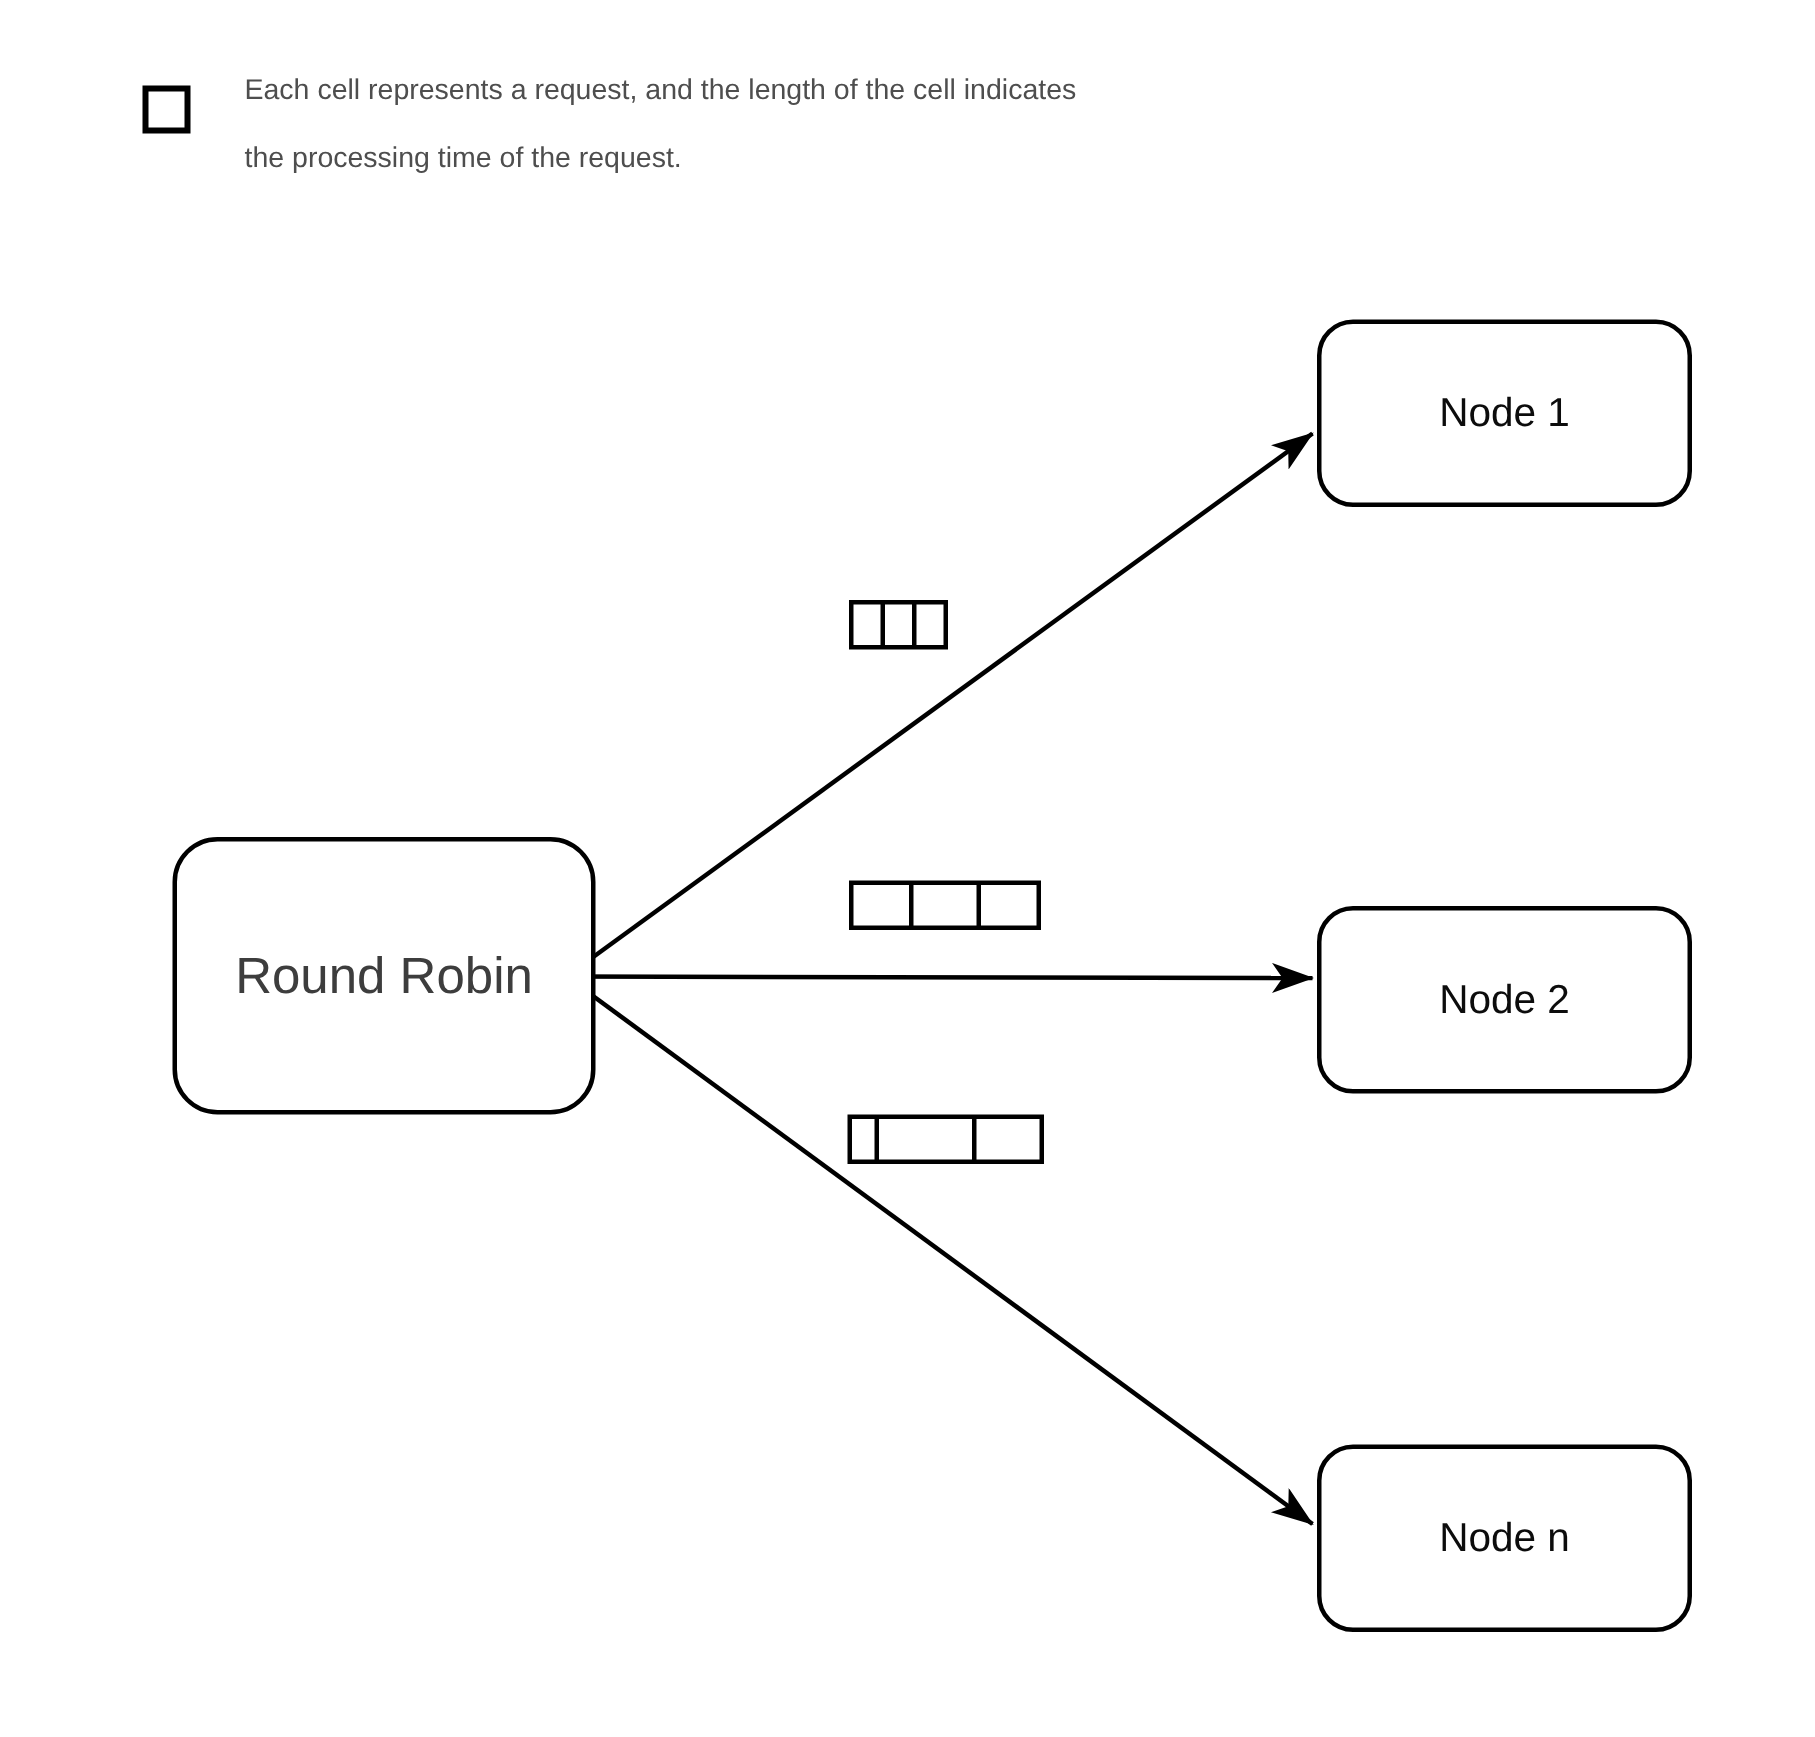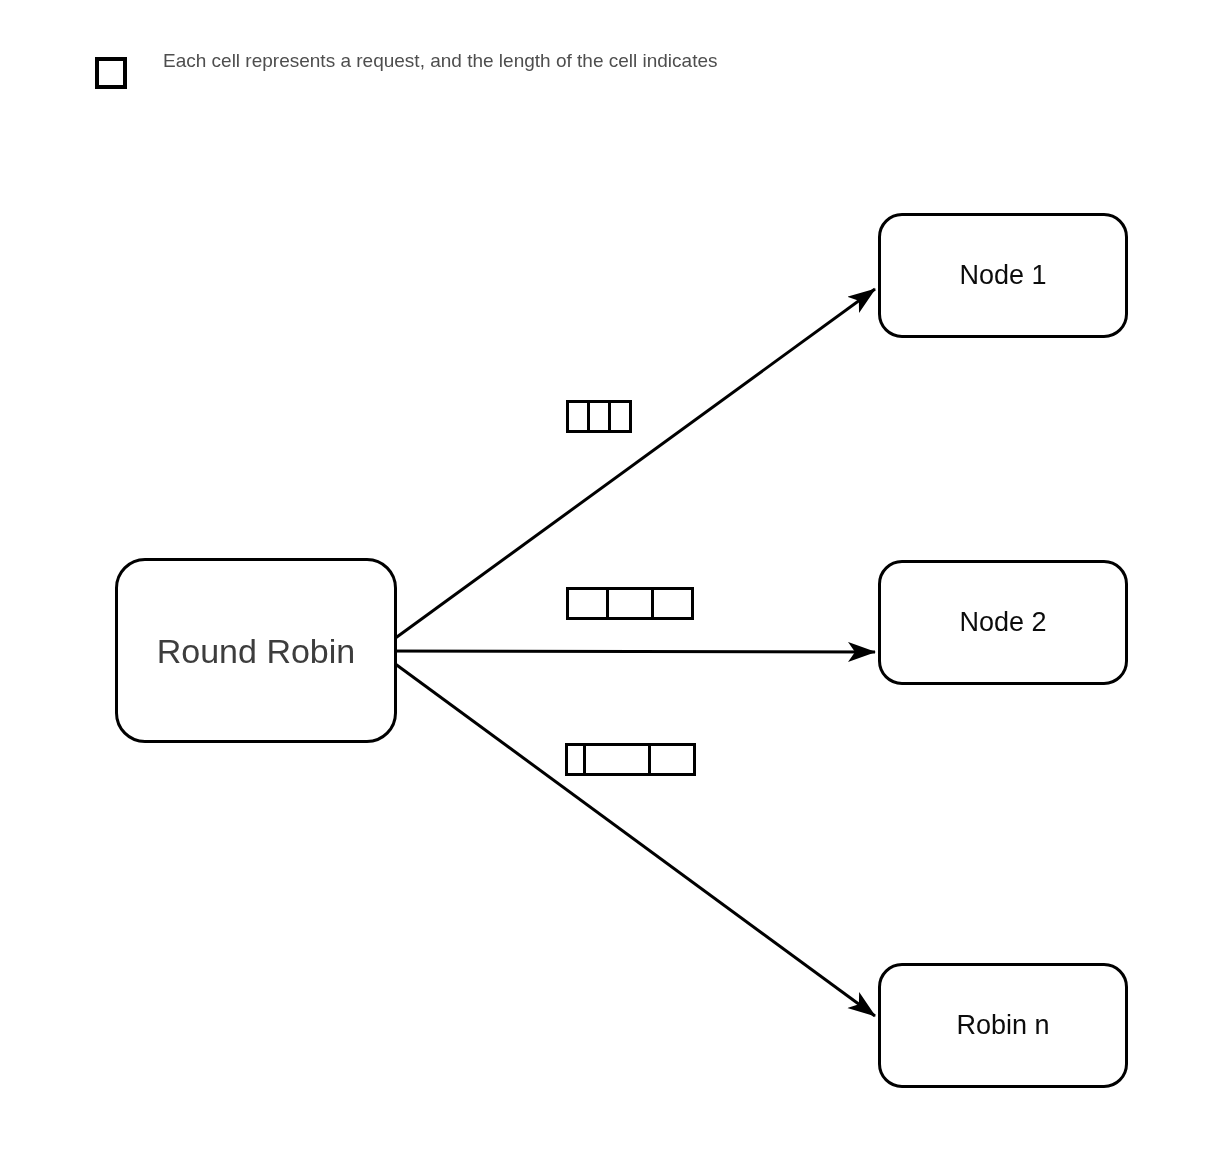--- a/index.html
+++ b/index.html
@@ -83,21 +83,21 @@
     border: 3px solid var(--line-color, #000);
     border-radius: 24px;
     background: #ffffff;
     display: flex;
     align-items: center;
     justify-content: center;
     font-size: 27px;
     color: var(--node-text-color, #0c0c0c);
   }
   .node-box.node-0 { top: 213px; }
-  .node-box.node-1 { top: 560px; align-items: center; }
+  .node-box.node-1 { top: 604px; align-items: center; }
   .node-box.node-2 { top: 963px; }
 
   
   .strip {
     position: absolute;
     display: inline-flex;
     gap: 3px;
     padding: 3px;
     background: var(--line-color, #000);
   }
@@ -122,35 +122,36 @@
     </defs>
     <line class="arrow-line" x1="379" y1="650" x2="875" y2="289" marker-end="url(#arrowhead)"></line>
     <line class="arrow-line" x1="379" y1="651" x2="875" y2="652" marker-end="url(#arrowhead)"></line>
     <line class="arrow-line" x1="379" y1="652" x2="875" y2="1016" marker-end="url(#arrowhead)"></line>
   </svg>
 
   <div>
     <div class="legend-square"></div>
     <div class="legend-text">
       <div class="legend-line">Each cell represents a request, and the length of the cell indicates</div>
+      <div class="legend-line">the processing time of the request.</div>
     </div>
   </div>
 
   <div class="balancer-box">
     <div>Round Robin</div>
   </div>
 
   <div class="node-box node-0">
     <span>Node 1</span>
   </div>
   <div class="node-box node-1">
     <span>Node 2</span>
   </div>
   <div class="node-box node-2">
-    <span>Robin n</span>
+    <span>Node n</span>
   </div>
 
   <div class="strip strip-0">
       <div class="cell" style="width: 18px;"></div>
       <div class="cell" style="width: 18px;"></div>
       <div class="cell" style="width: 18px;"></div>
     </div>
   <div class="strip strip-1">
       <div class="cell" style="width: 37px;"></div>
       <div class="cell" style="width: 42px;"></div>

